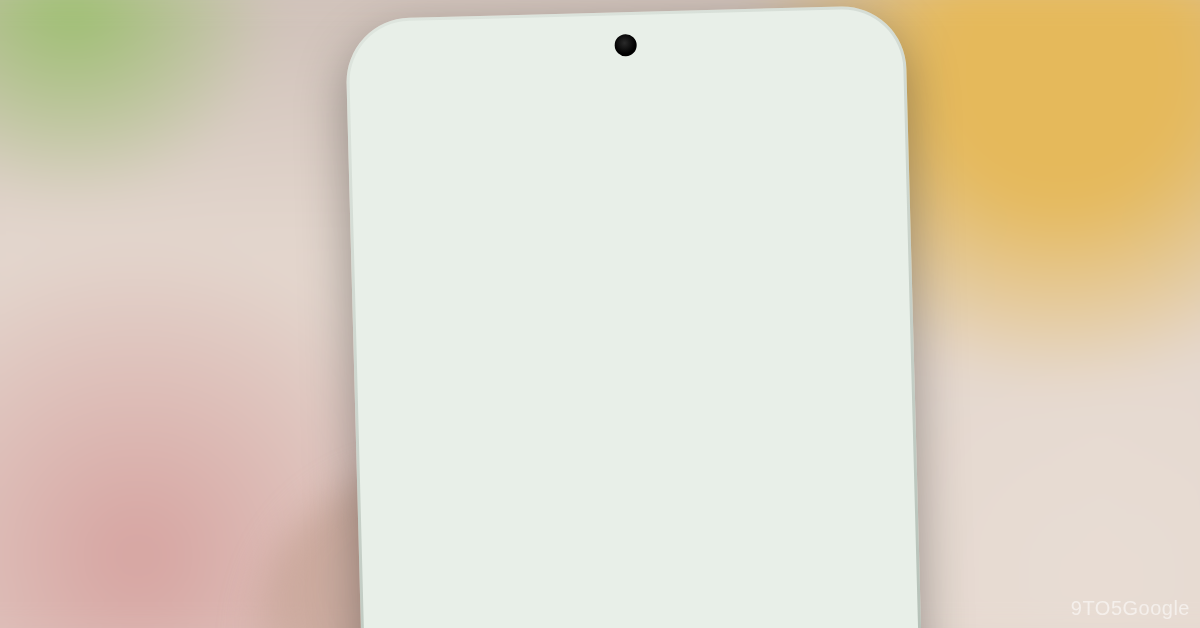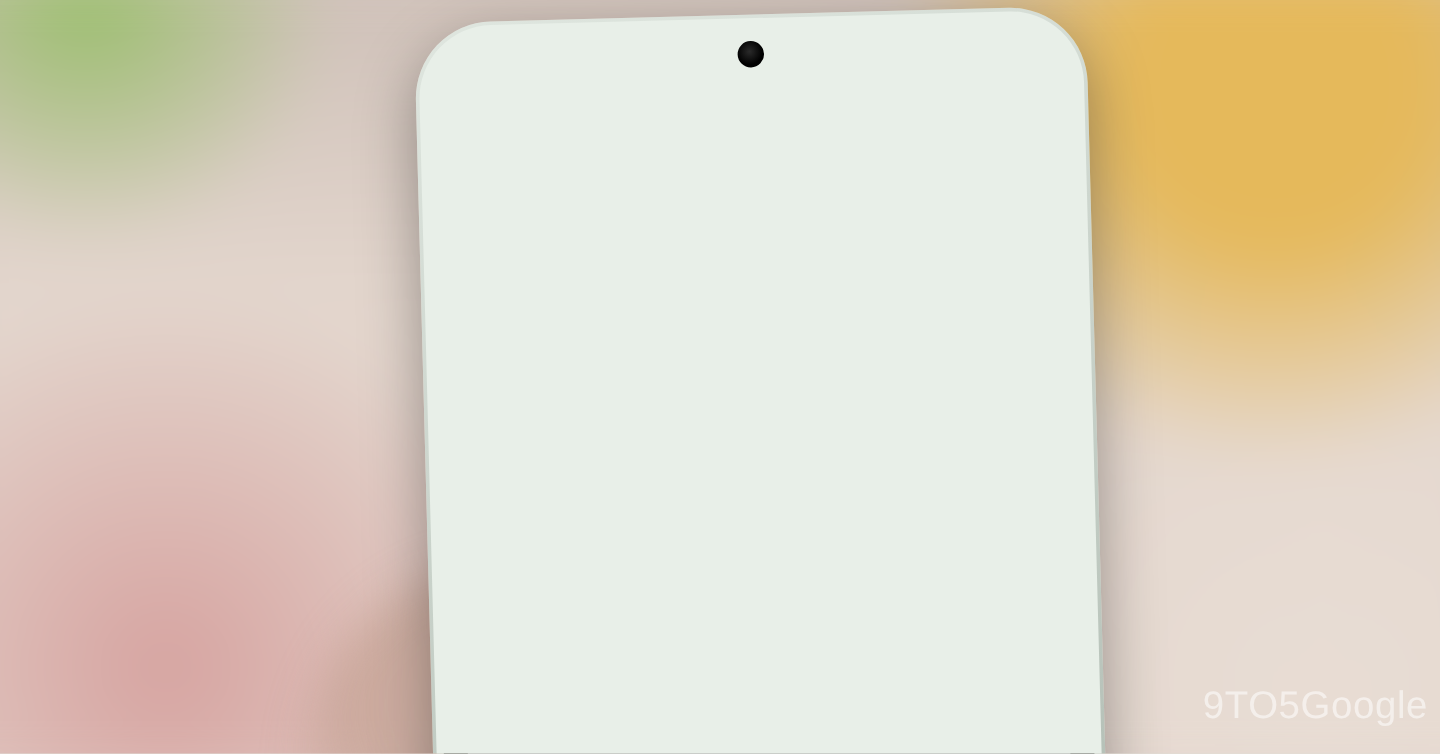--- a/index.html
+++ b/index.html
@@ -17,22 +17,22 @@
       radial-gradient(circle at 10% 5%, #9bbf6e 0%, rgba(155,191,110,0) 15%),
       radial-gradient(circle at 15% 85%, #d6a3a0 0%, rgba(214,163,160,0) 25%),
       radial-gradient(circle at 88% 88%, #e8ddd4 0%, rgba(232,221,212,0) 30%),
       linear-gradient(180deg, #cdbfb7 0%, #e3d6cd 40%, #e4d5cd 100%);
     filter: blur(22px);
     transform: scale(1.1);
   }
   .watermark {
     position: absolute;
     right: 10px;
-    bottom: 22px;
-    font-size: 32px;
+    bottom: 8px;
+    font-size: 20px;
     font-weight: 500;
     letter-spacing: 0.5px;
     color: rgba(255,255,255,0.55);
     font-family: Arial, sans-serif;
     user-select: none;
   }
   
   .hand {
     position: absolute;
     left: 250px;

